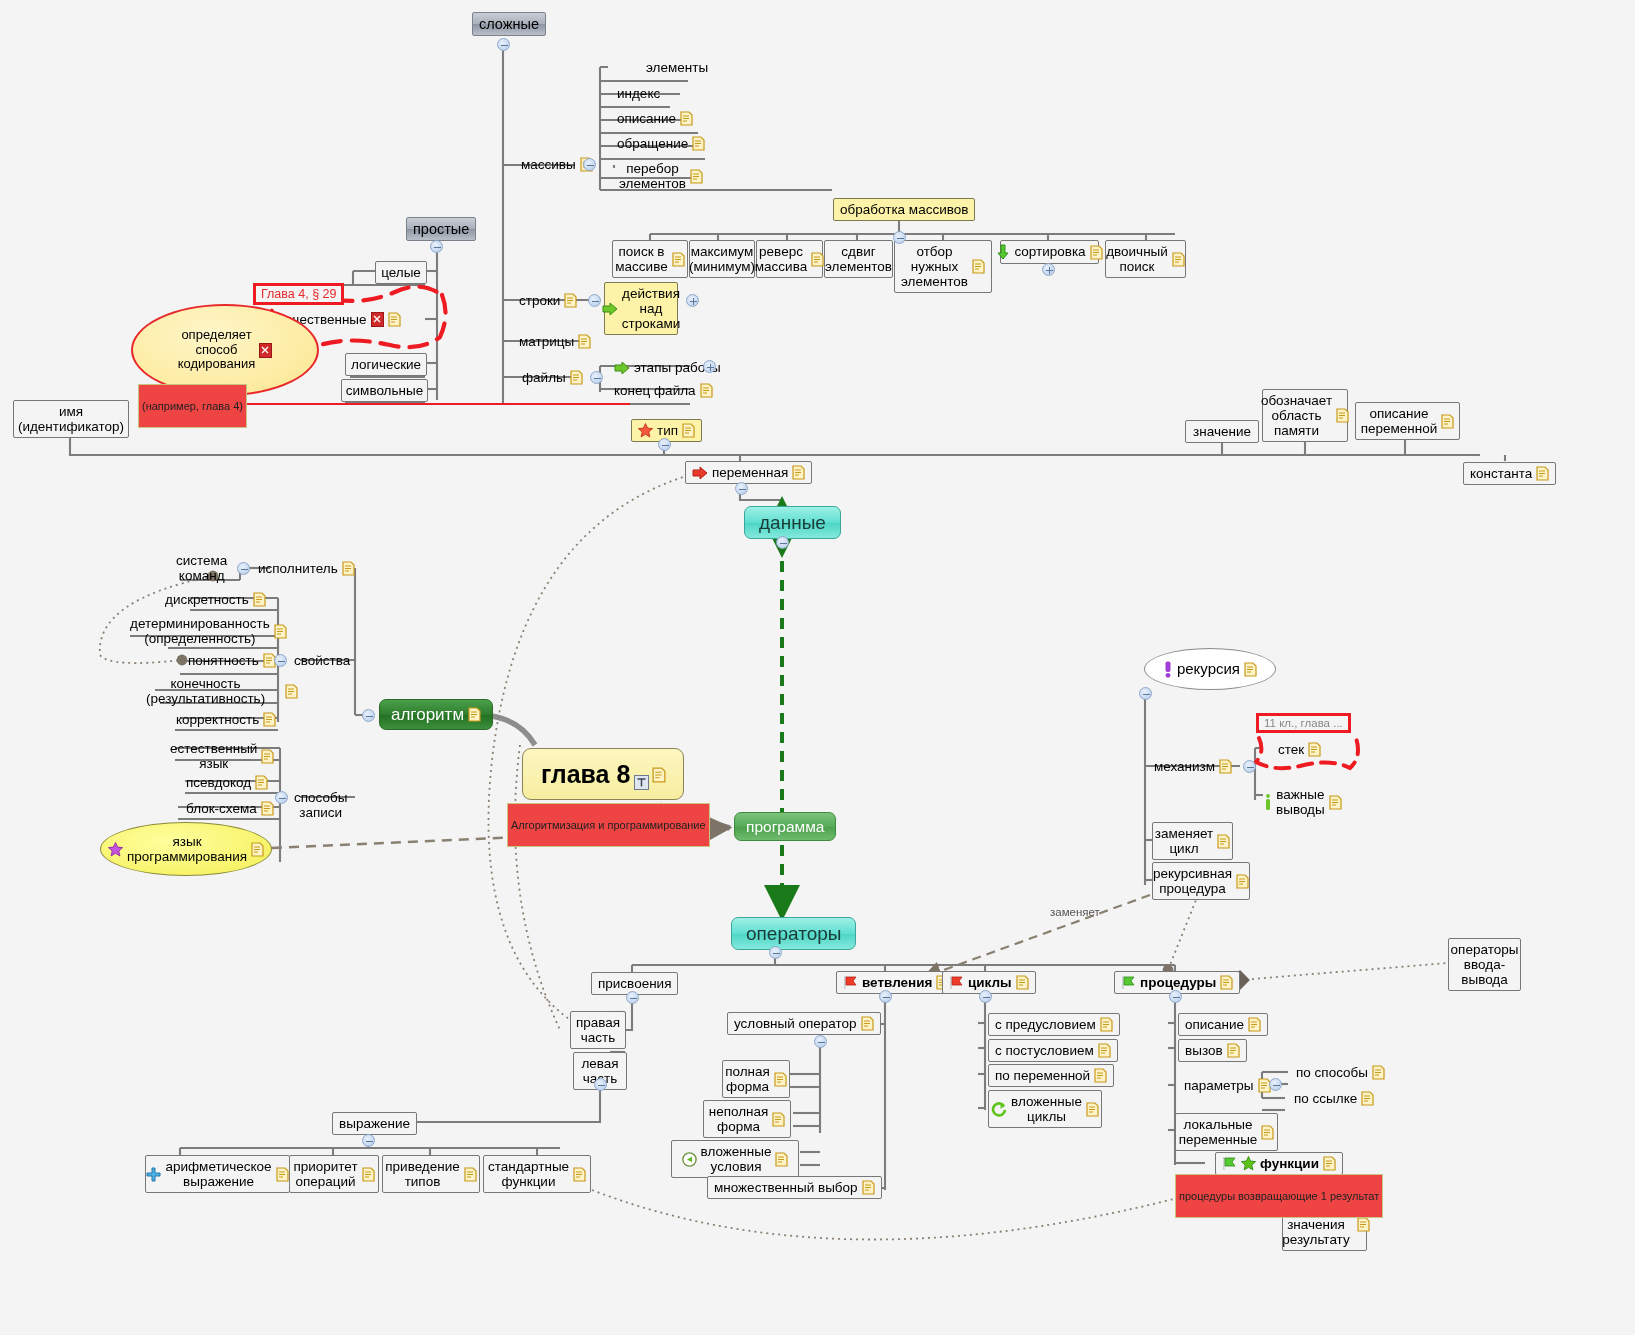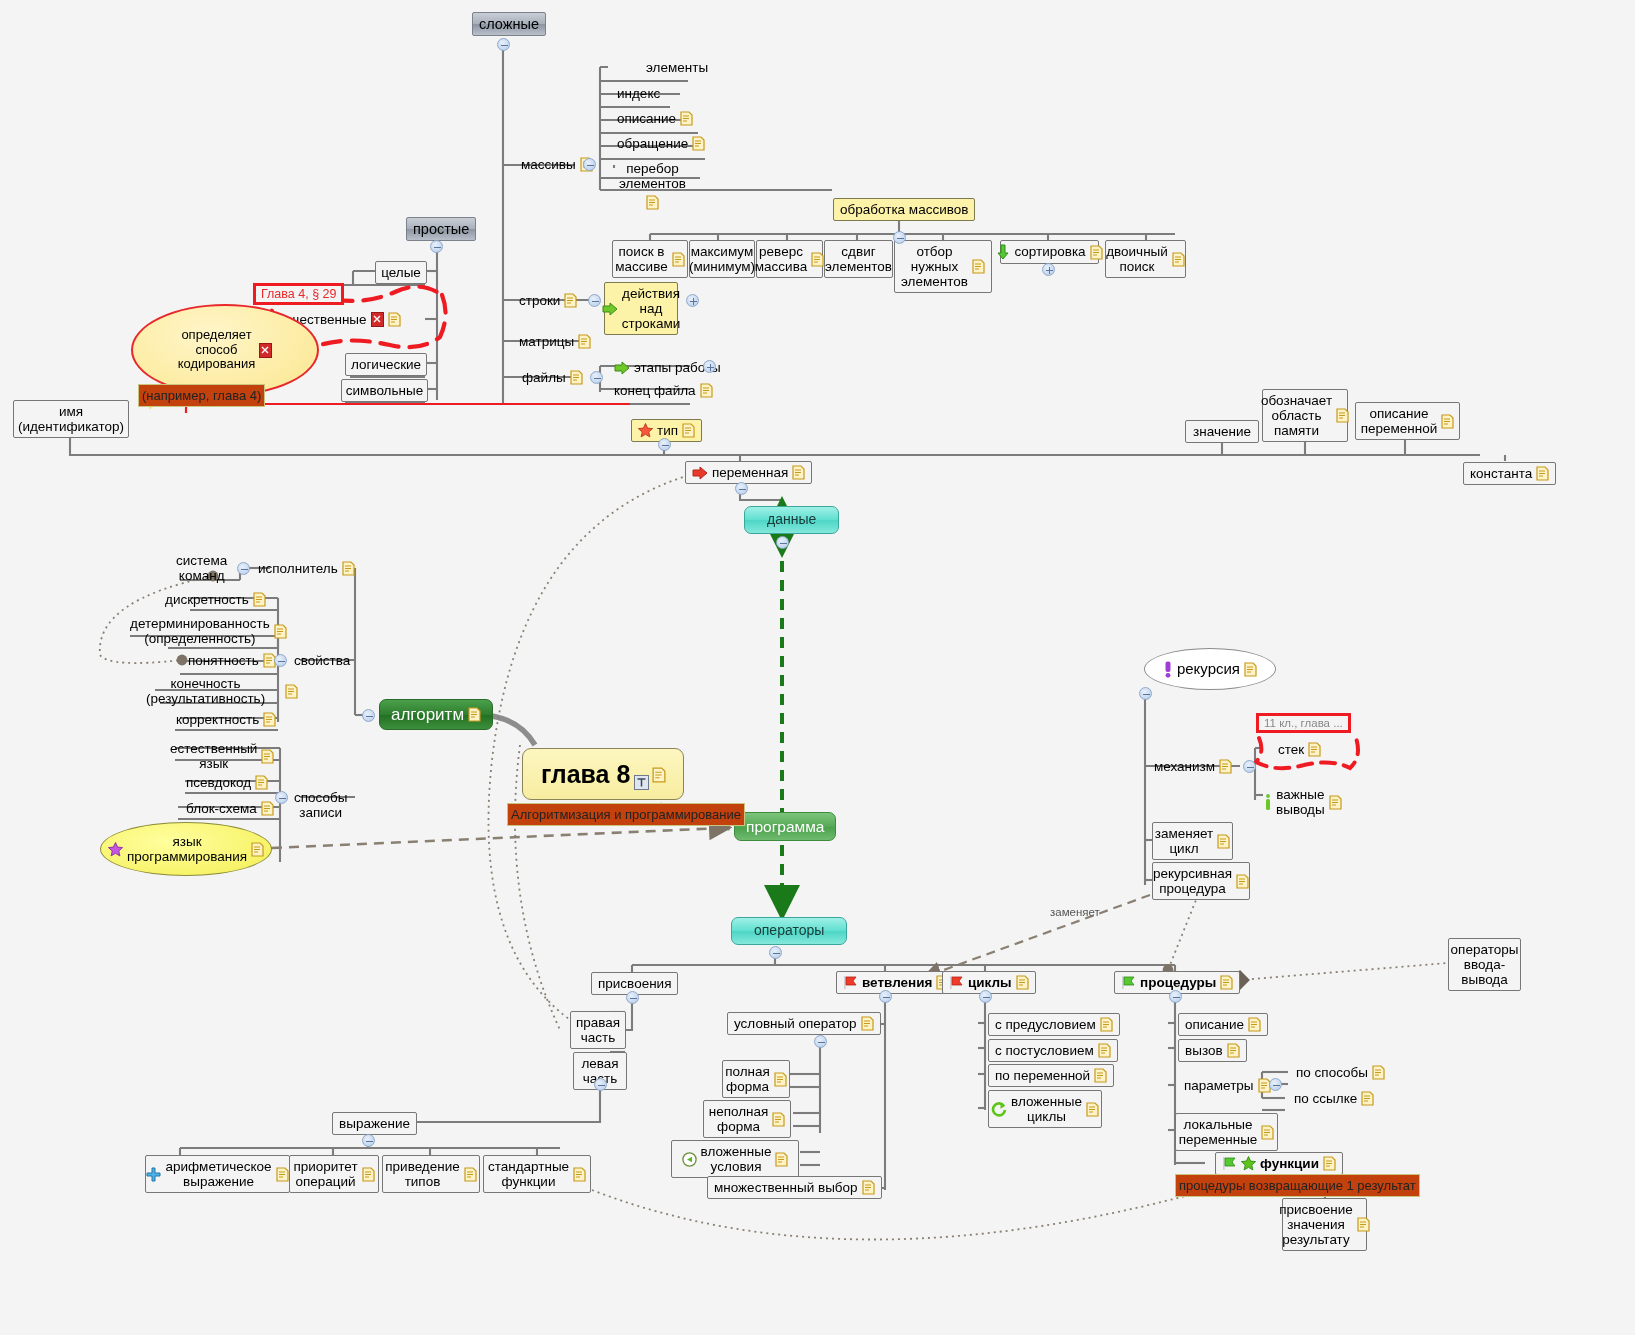--- a/index.html
+++ b/index.html
@@ -43,21 +43,21 @@
     color:#fff; font-size:17px; padding:5px 11px;
   }
   .green-sm {
     background:linear-gradient(180deg,#7dc47d 0%, #56aa56 50%, #4ba14b 52%, #6fbb6f 100%);
     border:1.6px solid #3d8b3d; border-radius:7px;
     color:#fff; font-size:15.5px; padding:5px 11px;
   }
   .cyan {
     background:linear-gradient(180deg,#9ff0e6 0%, #5fdfd0 50%, #4ed6c6 52%, #83e9dc 100%);
     border:1.6px solid #3aa79a; border-radius:7px;
-    color:#1a3b38; font-size:14px; padding:5px 22px;
+    color:#1a3b38; font-size:19px; padding:5px 14px;
   }
   .yellowbox {
     background:#fdf3a8; border:1.6px solid #7d7a52; border-radius:2px;
   }
   .yellowbig {
     background:linear-gradient(180deg,#fdf6c0 0%, #f7eda0 100%);
     border:1.6px solid #8a8458; border-radius:9px;
     font-size:25px; font-weight:bold; padding:11px 18px;
   }
   .yellowoval {
@@ -114,22 +114,22 @@
     content:""; position:absolute; left:5.7px; top:2.5px;
     width:1.6px;height:7px;background:#5a7699;
   }
 
   
   .edge-label {
     position:absolute; font-size:11.5px; color:#555; z-index:6;
     background:transparent; white-space:nowrap;
   }
   .yellow-label {
-    position:absolute; background:#c2410c; border:1px solid #c9c47e;
-    font-size:13px; color:#222; padding:3px 3px; white-space:nowrap; z-index:6;
+    position:absolute; background:#ef4444; border:1px solid #c9c47e;
+    font-size:11px; color:#222; padding:15px 3px; white-space:nowrap; z-index:6;
   }
   .red-label {
     position:absolute; background:#f4f4f4; border:3px solid #ee1c22;
     font-size:12.5px; color:#e8282a; padding:1px 5px; white-space:nowrap; z-index:7;
   }
   .red-label.grey-txt { color:#888; font-size:11.5px; }
 </style>
 </head>
 <body>
 
@@ -377,21 +377,21 @@
           <path d="M3 5h6M3 7.5h6M3 10h4" stroke="#c89a18" stroke-width="1"></path>
         </svg></span>
 </div>
 <div class="node plain" style="left:611px; top:133px;">
   <span class="n-label">обращение</span>
   <span class="ico ico-note"><svg width="13" height="15" viewBox="0 0 13 15">
           <path d="M1 1h8l3 3v10H1z" fill="#fdf3c7" stroke="#c89a18" stroke-width="1.2"></path>
           <path d="M3 5h6M3 7.5h6M3 10h4" stroke="#c89a18" stroke-width="1"></path>
         </svg></span>
 </div>
-<div class="node plain" style="left:613px; top:158px;flex-direction:column;">
+<div class="node plain" style="left:613px; top:158px;">
   <span class="n-label">перебор
 элементов</span>
   <span class="ico ico-note"><svg width="13" height="15" viewBox="0 0 13 15">
           <path d="M1 1h8l3 3v10H1z" fill="#fdf3c7" stroke="#c89a18" stroke-width="1.2"></path>
           <path d="M3 5h6M3 7.5h6M3 10h4" stroke="#c89a18" stroke-width="1"></path>
         </svg></span>
 </div>
 
 <div class="node yellowbox" style="left:833px; top:198px;">
   <span class="n-label">обработка массивов</span>

